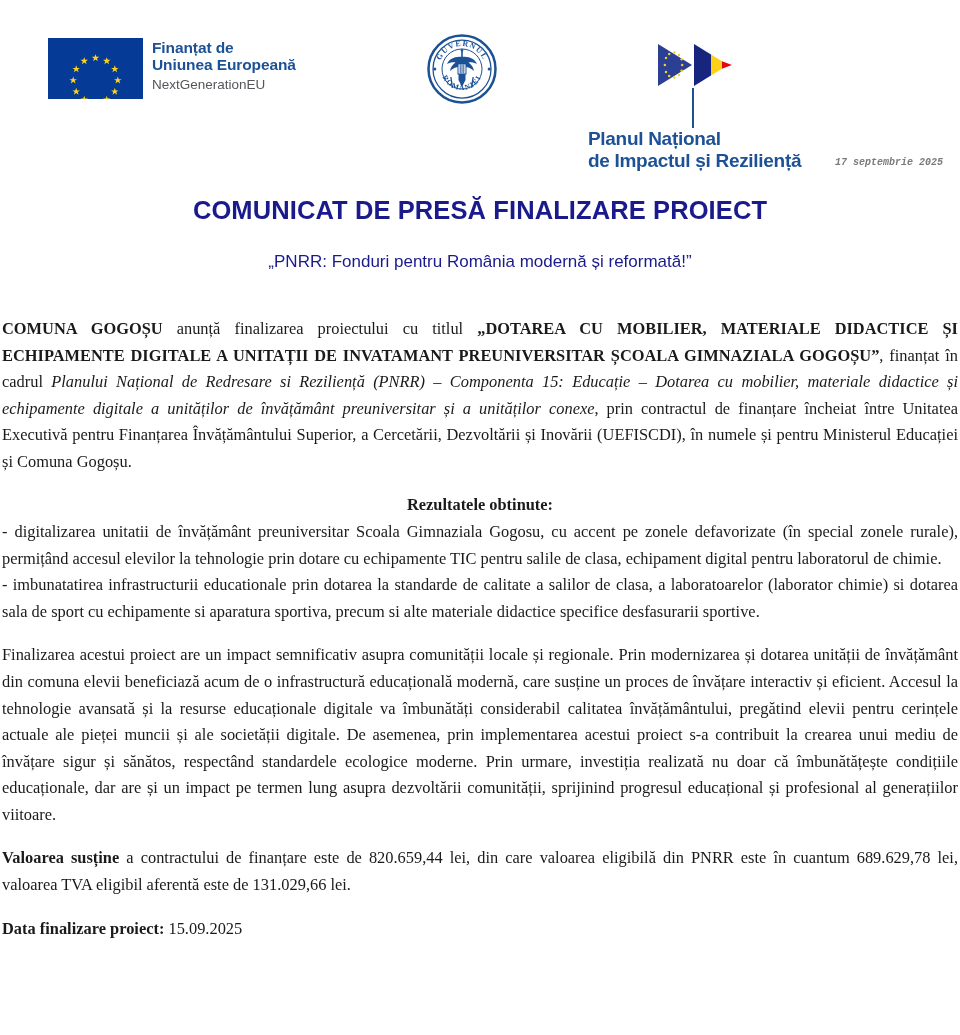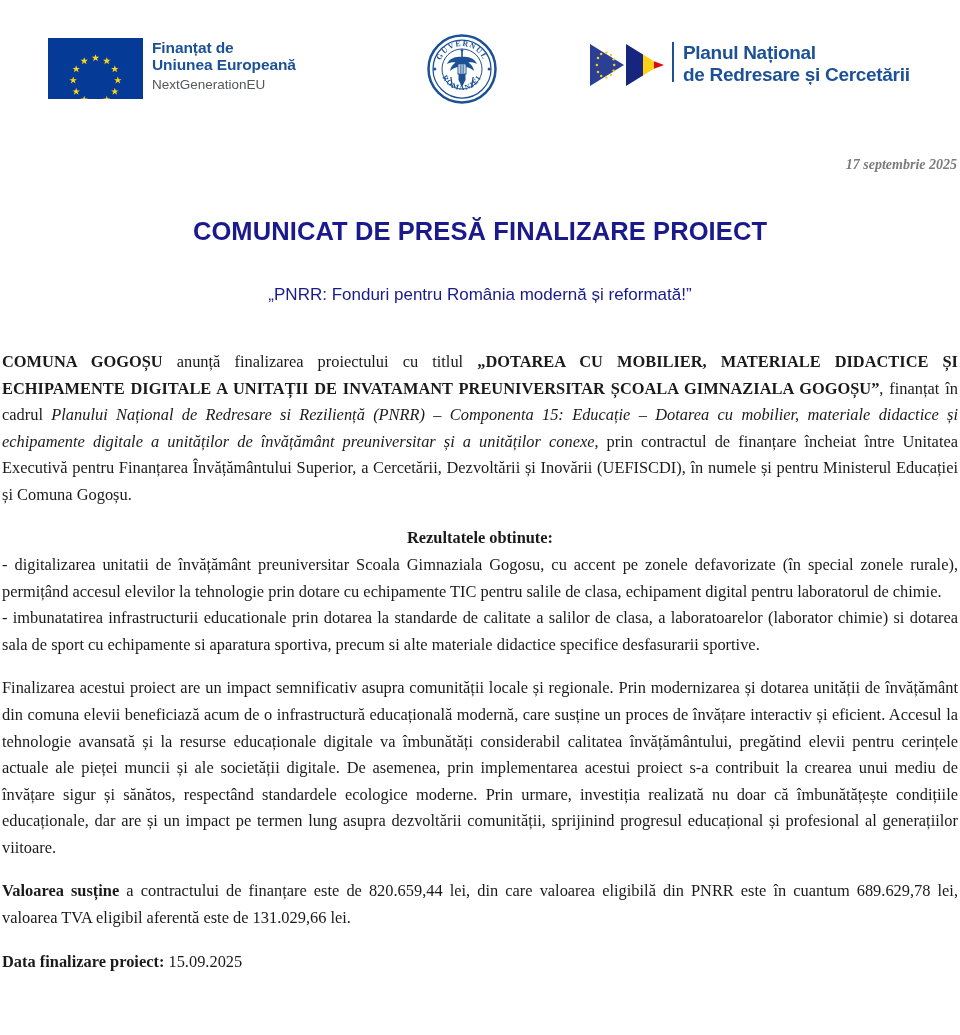--- a/index.html
+++ b/index.html
@@ -72,21 +72,23 @@
     height: 70px;
   }
   .gov-seal svg { display: block; width: 70px; height: 70px; }
 
   
   .pnrr-logo {
     position: absolute;
     left: 588px;
     top: 42px;
     display: flex;
+    align-items: center;
     gap: 0px;
+    flex-direction: column;
   }
   .pnrr-marks { flex: 0 0 auto; }
   .pnrr-marks svg { display: block; width: 78px; height: 46px; }
   .pnrr-divider {
     width: 2px;
     height: 40px;
     background: #1c5196;
     margin-left: 6px;
     margin-right: 9px;
     flex: 0 0 auto;
@@ -97,42 +99,42 @@
     font-size: 19px;
     line-height: 1.18;
     color: #1c5196;
     letter-spacing: -0.3px;
     white-space: nowrap;
   }
 
   
   .doc-date {
     text-align: right;
-    padding-right: 3px;
+    padding-right: 17px;
     margin-top: 37px;
-    font-family: Liberation Serif, serif;
+    font-family: Liberation Mono, monospace;
     font-style: italic;
     font-weight: bold;
-    font-size: 14px;
+    font-size: 10px;
     color: #7b7b7b;
   }
 
   
   .doc-title {
     text-align: center;
-    margin-top: 44px;
+    margin-top: 28px;
     font-family: "Liberation Sans", sans-serif;
     font-weight: bold;
     font-size: 25.5px;
     color: #1a1a8c;
     letter-spacing: 0.1px;
   }
   .doc-subtitle {
     text-align: center;
-    margin-top: 39px;
+    margin-top: 27px;
     font-family: "Liberation Sans", sans-serif;
     font-weight: normal;
     font-size: 17px;
     color: #1a1a8c;
   }
 
   
   .doc-body {
     padding: 0 2px;
     margin-top: 44px;
@@ -255,21 +257,21 @@
         </g>
 
         <polygon points="38,2 38,44 55,33.5 55,12.5" fill="#18257f"></polygon>
         <polygon points="55,12.5 55,33.5 66,26.7 66,19.3" fill="#fcd116"></polygon>
         <polygon points="66,19.3 66,26.7 76,23" fill="#e20613"></polygon>
       </svg>
     </div>
     <div class="pnrr-divider"></div>
     <div class="pnrr-text">
       <div>Planul Național</div>
-      <div>de Redresare și Cercetării</div>
+      <div>de Impactul și Reziliență</div>
     </div>
   </div>
 </div>
 
 <div class="doc-date">17 septembrie 2025</div>
 
 <div class="doc-title">COMUNICAT DE PRESĂ FINALIZARE PROIECT</div>
 <div class="doc-subtitle">„PNRR: Fonduri pentru România modernă și reformată!”</div>
 
 <div class="doc-body">

